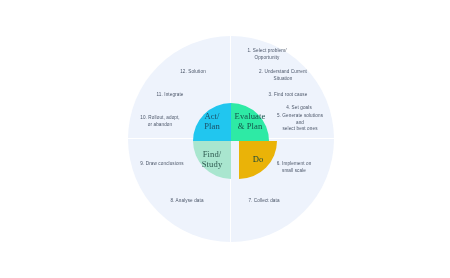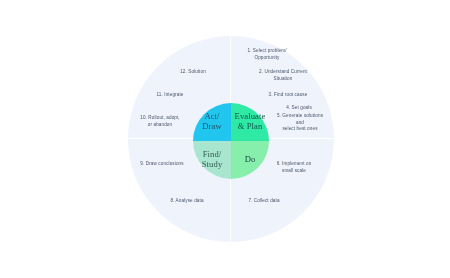--- a/index.html
+++ b/index.html
@@ -125,31 +125,31 @@
 <div id="diagram-stage">
 
   <div class="outer-circle" style="background: rgb(238, 243, 252);"></div>
 
   <div class="divider divider-vertical" style="background: rgb(255, 255, 255);"></div>
   <div class="divider divider-horizontal" style="background: rgb(255, 255, 255);"></div>
 
   <div class="inner-circle">
     <div class="quadrant quad-act" style="background: rgb(33, 198, 239);">
       <span class="quad-label" style="color: rgb(27, 79, 102);">Act/
-Draw</span>
+Plan</span>
     </div>
     <div class="quadrant quad-evaluate" style="background: rgb(46, 234, 165);">
       <span class="quad-label" style="color: rgb(21, 82, 74);">Evaluate
 &amp; Plan</span>
     </div>
     <div class="quadrant quad-check" style="background: rgb(169, 230, 207);">
       <span class="quad-label" style="color: rgb(47, 91, 81);">Find/
 Study</span>
     </div>
-    <div class="quadrant quad-do" style="background: #86efac;">
+    <div class="quadrant quad-do" style="background: #eab308; margin-left: 8px;">
       <span class="quad-label" style="color: rgb(22, 71, 63);">Do</span>
     </div>
   </div>
 
   <div id="step-layer">
       <div class="step-label" style="left: 267px; top: 55px; width: 62px;">1. Select problem/
 Opportunity</div>
       <div class="step-label" style="left: 283px; top: 76px; width: 72px;">2. Understand Current
 Situation</div>
       <div class="step-label" style="left: 288px; top: 95px; width: 62px;">3. Find root cause</div>

